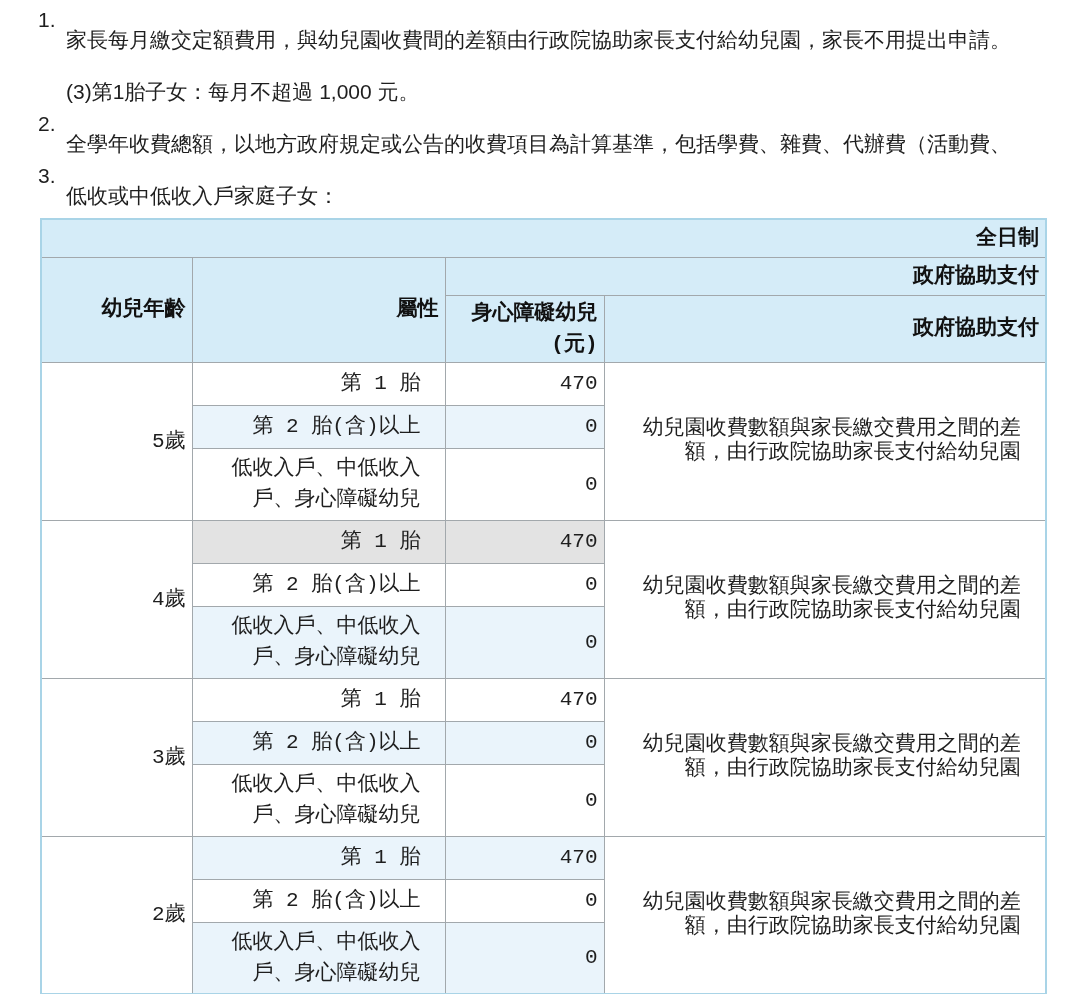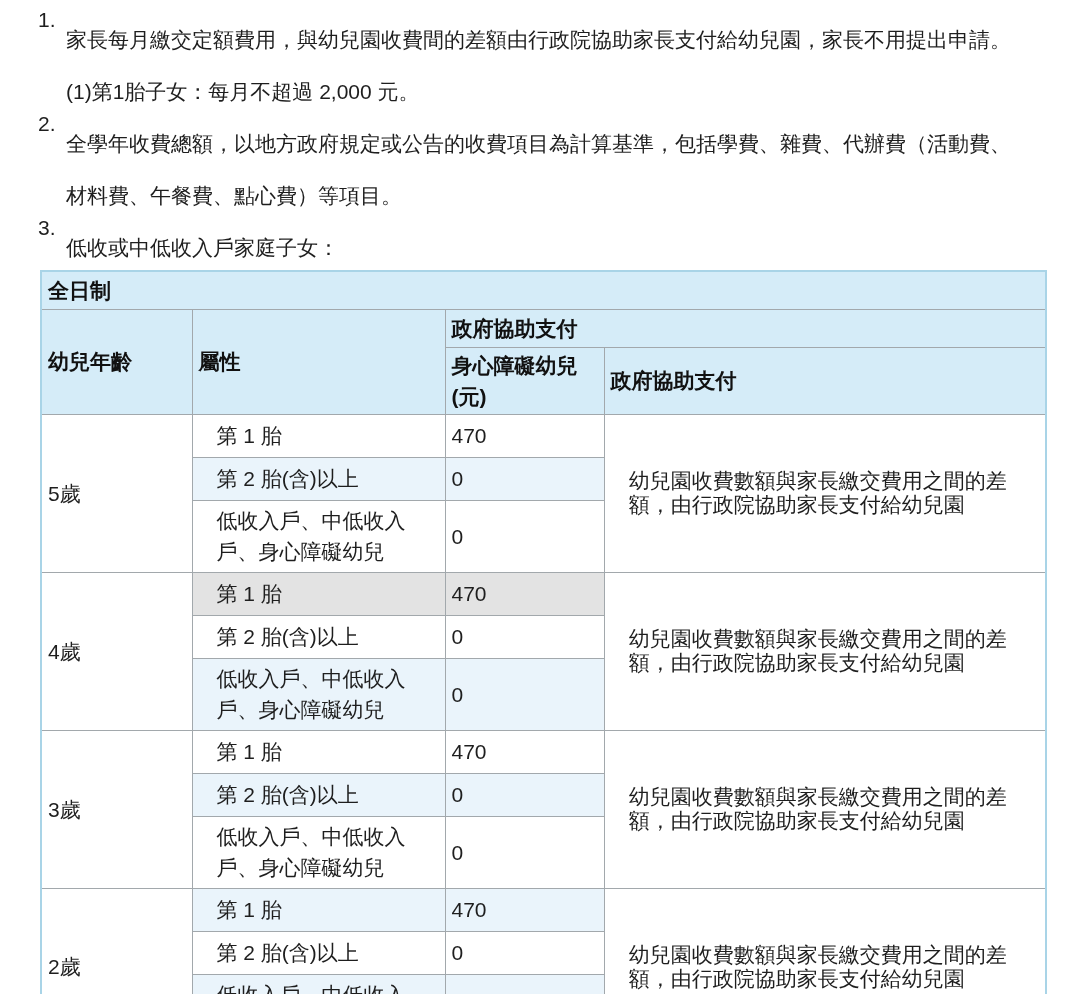--- a/index.html
+++ b/index.html
@@ -32,24 +32,25 @@
     margin-left:2px;
     border:2px solid var(--outer-border);
     font-size:21px;
   }
   col.c-age{width:151px;}
   col.c-attr{width:253px;}
   col.c-fee{width:159px;}
   col.c-gov{width:442px;}
   th,td{
     border:1px solid var(--inner-border);
-    text-align:left;
+    text-align:right;
     vertical-align:middle;
     padding:2px 6px;
     line-height:31px;
+    font-family:Liberation Mono, monospace;
   }
   th{background:var(--header-bg);font-weight:bold;color:#111;}
   tr.h38{height:38px;}
   tr.h66{height:66px;}
   tr.h43{height:43px;}
   tr.h72{height:72px;}
   td{background:#ffffff;font-weight:normal;}
   td.stripe{background:var(--stripe-bg);}
   td.hl{background:var(--highlight-bg);}
   td.attr{padding:2px 24px;}
@@ -57,28 +58,25 @@
 </style>
 </head>
 <body>
 
 <div class="notes">
   <div class="note-row">
     <span class="note-num">1.</span>
     <span class="note-txt">家長每月繳交定額費用，與幼兒園收費間的差額由行政院協助家長支付給幼兒園，家長不用提出申請。</span>
   </div>
   <div class="note-row note-sub">
-    <span class="note-txt">(1)第1胎子女：每月不超過 2,000 元。</span>
+    <span class="note-txt">(3)第1胎子女：每月不超過 1,000 元。</span>
   </div>
   <div class="note-row">
     <span class="note-num">2.</span>
     <span class="note-txt">全學年收費總額，以地方政府規定或公告的收費項目為計算基準，包括學費、雜費、代辦費（活動費、</span>
-  </div>
-  <div class="note-row note-sub">
-    <span class="note-txt">材料費、午餐費、點心費）等項目。</span>
   </div>
   <div class="note-row">
     <span class="note-num">3.</span>
     <span class="note-txt">低收或中低收入戶家庭子女：</span>
   </div>
 </div>
 
 <table>
   <colgroup>
     <col class="c-age">

